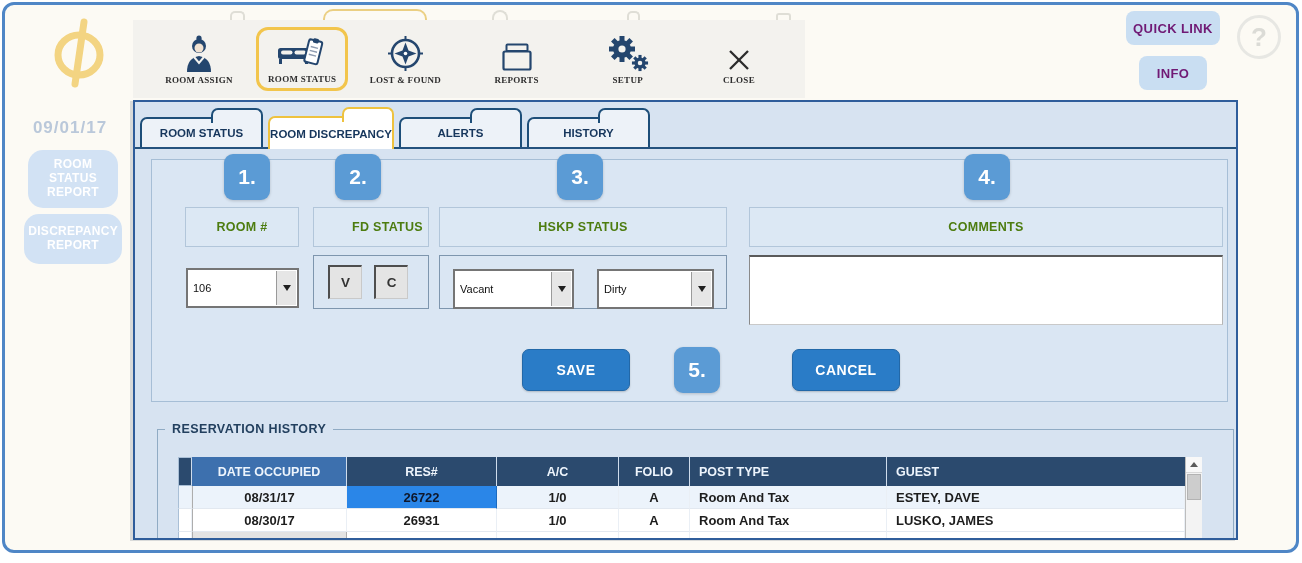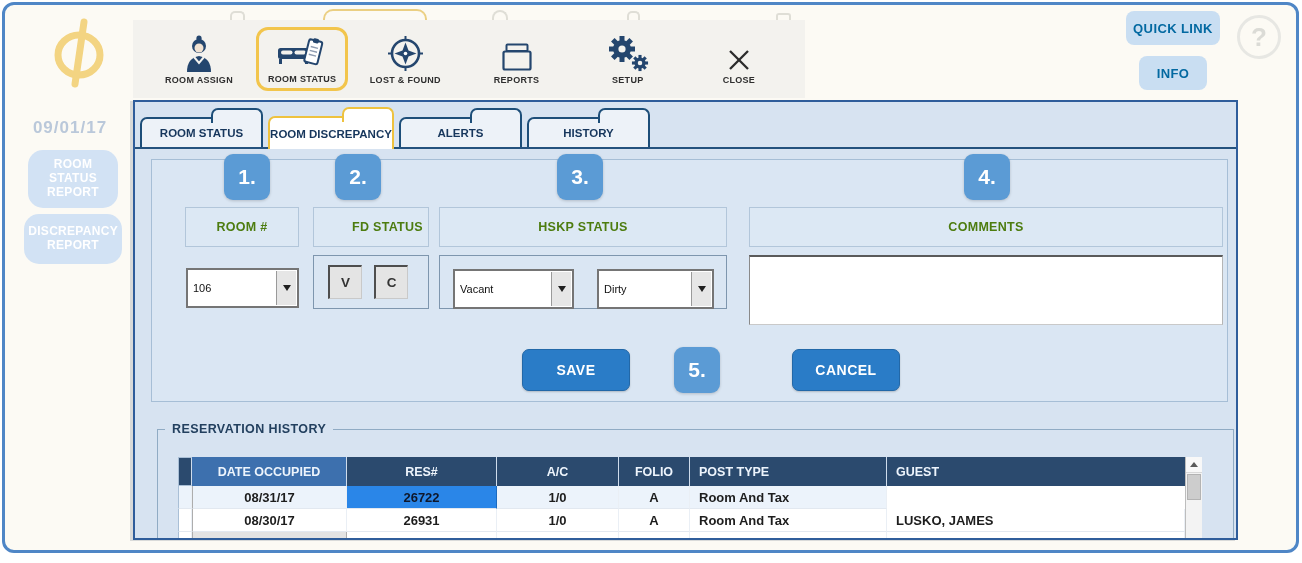--- a/index.html
+++ b/index.html
@@ -11,27 +11,27 @@
 
   
   .logo { position:absolute; left:50px; top:18px; opacity:.95; }
 
   
   .artifact { position:absolute; border:2px solid #c3c3ba; border-bottom:none; border-radius:5px 5px 0 0; opacity:.5; }
   .artifact.gold { border-color:#e7c566; opacity:.8; }
 
   
   .toolbar { position:absolute; left:133px; top:20px; width:672px; height:78px; background:#f3f2ee; display:flex; justify-content:space-between; align-items:center; padding:0 20px; }
-  .tb-item { width:92px; display:flex; flex-direction:column; align-items:center; justify-content:flex-start; gap:3px; cursor:pointer; }
+  .tb-item { width:92px; display:flex; flex-direction:column; align-items:center; justify-content:flex-start; gap:3px; cursor:pointer;font-family:Liberation Serif, serif; }
   .tb-item.active { border:3px solid #f2c54c; border-radius:12px; padding:3px 5px 4px; margin:-6px -8px; }
   .tb-icon { height:38px; display:flex; align-items:flex-end; justify-content:center; }
   .tb-label { font-size:9px; font-weight:bold; color:#2e2e2e; letter-spacing:.3px; white-space:nowrap; }
 
   
-  .soft-btn { position:absolute; background:#c9def2; border-radius:8px; color:#0369a1; font-weight:bold; display:flex; align-items:center; justify-content:center; letter-spacing:.4px; cursor:pointer; }
+  .soft-btn { position:absolute; background:#c9def2; border-radius:8px; color:#701a75; font-weight:bold; display:flex; align-items:center; justify-content:center; letter-spacing:.4px; cursor:pointer; }
   .qlink { left:1126px; top:11px; width:94px; height:34px; font-size:13px; }
   .info  { left:1139px; top:56px; width:68px; height:34px; font-size:13px; }
   .help  { position:absolute; left:1237px; top:15px; width:44px; height:44px; border:3px solid #e7e7e3; border-radius:50%; color:#dbdbd6; font-size:26px; font-weight:bold; display:flex; align-items:center; justify-content:center; background:transparent; cursor:pointer; }
 
   
   .biz-date { position:absolute; left:14px; top:118px; width:112px; text-align:center; font-size:17px; font-weight:bold; color:#bac8da; letter-spacing:1px; }
   .side-btn { position:absolute; background:#d2e2f4; border-radius:15px; color:#fff; font-size:12px; font-weight:bold; text-align:center; display:flex; align-items:center; justify-content:center; line-height:1.15; letter-spacing:.3px; cursor:pointer; }
   .rs-report  { left:28px; top:150px; width:90px; height:58px; padding:4px 14px; }
   .disc-report{ left:24px; top:214px; width:98px; height:50px; padding:4px 6px; }
 
@@ -304,20 +304,21 @@
         <div class="hc c-post">POST TYPE</div>
         <div class="hc c-guest">GUEST</div>
       </div>
       <div class="h-row body-row row-a">
         <div class="hc c-gut"></div>
         <div class="hc c-date">08/31/17</div>
         <div class="hc c-res selected">26722</div>
         <div class="hc c-ac">1/0</div>
         <div class="hc c-folio">A</div>
         <div class="hc c-post">Room And Tax</div>
+        <div class="hc c-guest">ESTEY, DAVE</div>
       </div>
       <div class="h-row body-row row-b">
         <div class="hc c-gut"></div>
         <div class="hc c-date">08/30/17</div>
         <div class="hc c-res">26931</div>
         <div class="hc c-ac">1/0</div>
         <div class="hc c-folio">A</div>
         <div class="hc c-post">Room And Tax</div>
         <div class="hc c-guest">LUSKO, JAMES</div>
       </div>

